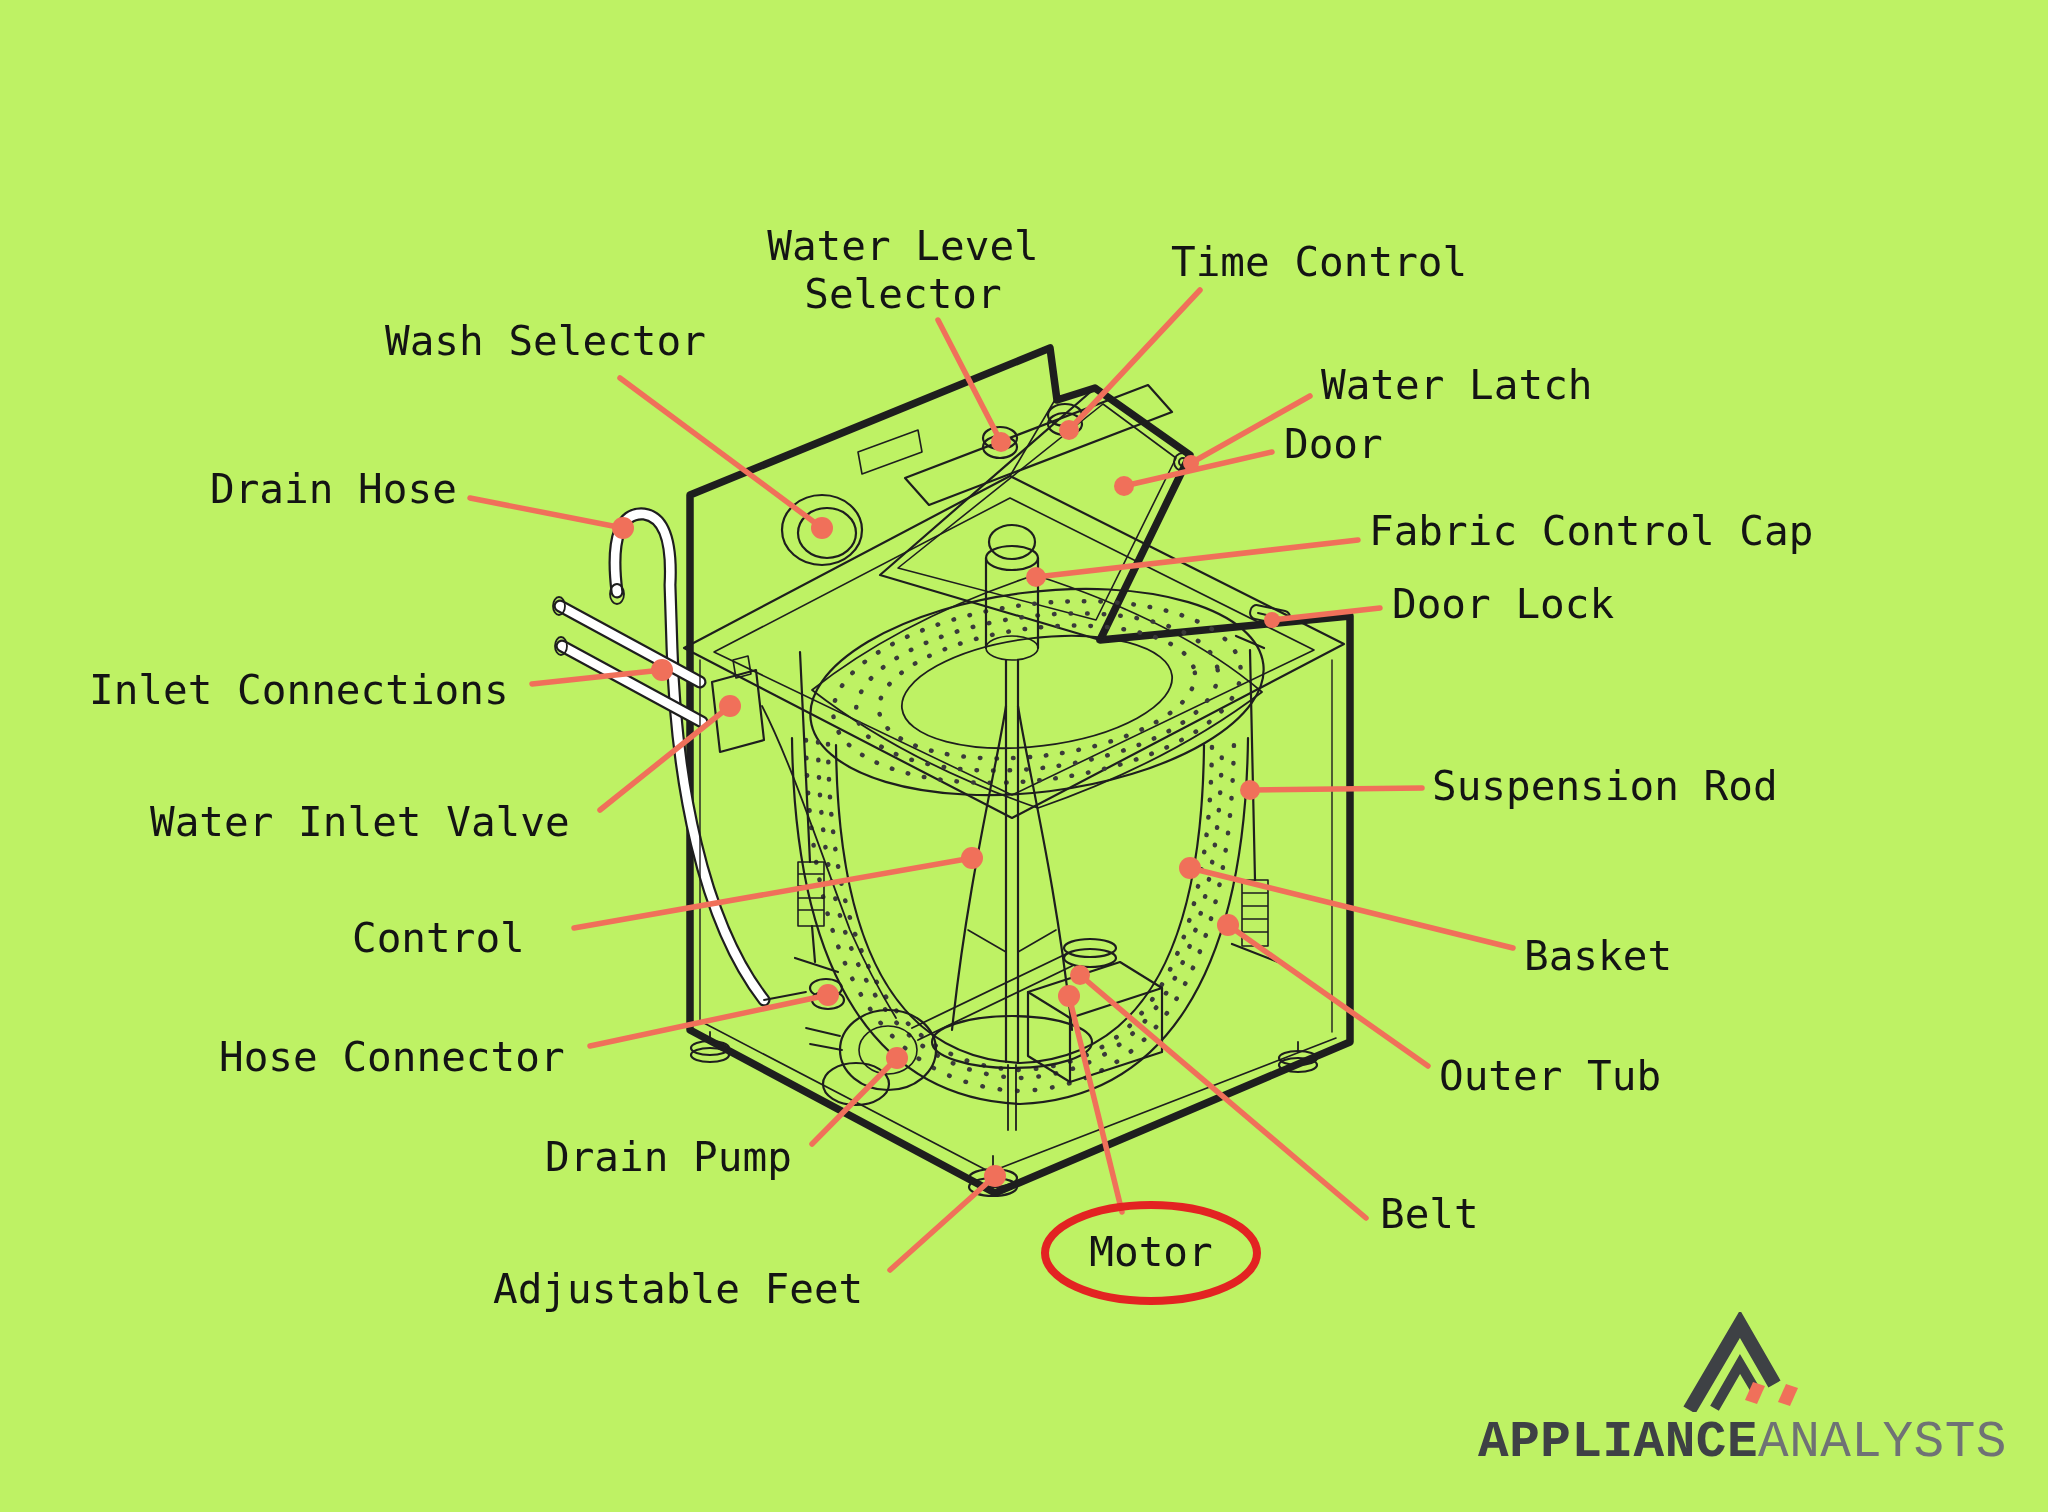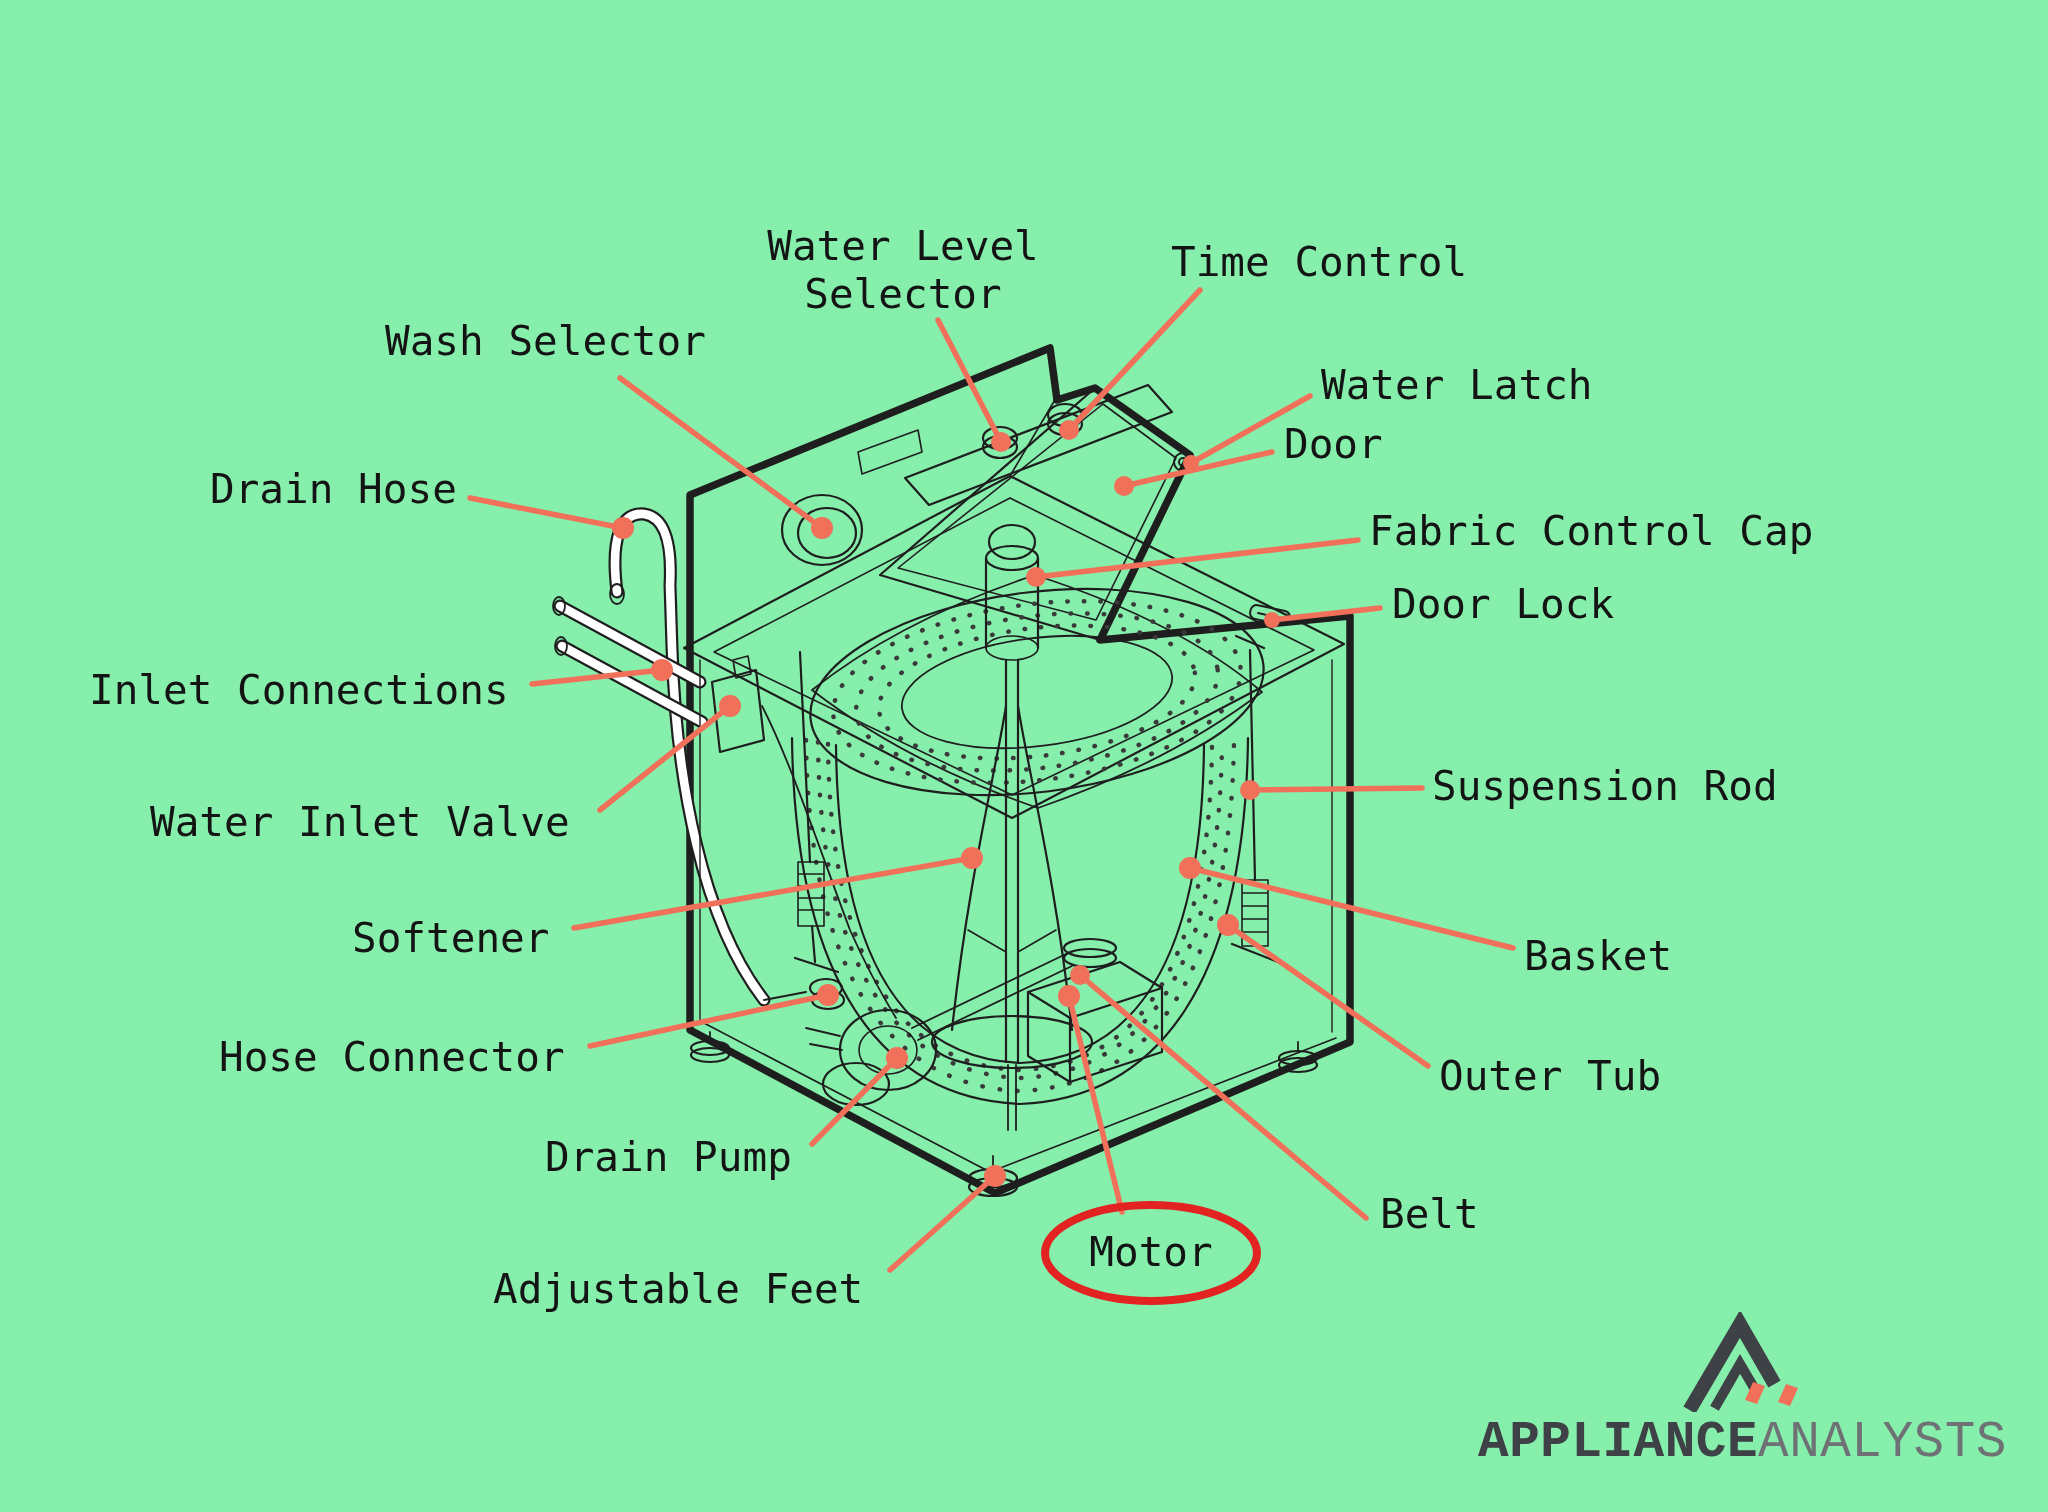--- a/index.html
+++ b/index.html
@@ -1,16 +1,16 @@
 <!DOCTYPE html>
 <html><head>
 <meta charset="utf-8">
 <style>
   html,body{margin:0;padding:0;background:#ffffff;}
-  #canvas{position:relative;width:2048px;height:1512px;background:#86efac;overflow:hidden;
+  #canvas{position:relative;width:2048px;height:1512px;background:#bef264;overflow:hidden;
           font-family:"DejaVu Sans Mono",monospace;}
   #art{position:absolute;left:0;top:0;width:2048px;height:1512px;}
   .lbl{position:absolute;font-size:41px;letter-spacing:0px;color:#141414;white-space:nowrap;
        transform:translateY(-52%);line-height:1.18;}
   .lbl.center{transform:translate(-50%,-52%);text-align:center;}
   .lbl.block{transform:none;text-align:center;}
   #logo{position:absolute;left:1455px;top:1312px;width:575px;text-align:center;}
   #logo .mark{display:block;margin:0 auto 2px auto;}
   #logo .wordmark{font-family:Liberation Mono, monospace;font-size:51px;letter-spacing:0.5px;
                   white-space:nowrap;}
@@ -222,21 +222,21 @@
 
   <div class="lbl block" style="left:763px;top:222px;width:280px;">
     <div>Water Level</div>
     <div>Selector</div>
   </div>
   <div class="lbl" style="left:1145px;top:263px;margin-left:26px;">Time Control</div>
   <div class="lbl" style="left:385px;top:342px;">Wash Selector</div>
   <div class="lbl" style="left:210px;top:490px;">Drain Hose</div>
   <div class="lbl" style="left:89px;top:691px;">Inlet Connections</div>
   <div class="lbl" style="left:150px;top:823px;">Water Inlet Valve</div>
-  <div class="lbl" style="left:352px;top:939px;">Softener</div>
+  <div class="lbl" style="left:352px;top:939px;">Control</div>
   <div class="lbl" style="left:219px;top:1058px;">Hose Connector</div>
   <div class="lbl" style="left:545px;top:1158px;">Drain Pump</div>
   <div class="lbl" style="left:493px;top:1290px;">Adjustable Feet</div>
   <div class="lbl center" style="left:1151px;top:1253px;">Motor</div>
   <div class="lbl" style="left:1380px;top:1215px;">Belt</div>
   <div class="lbl" style="left:1439px;top:1077px;">Outer Tub</div>
   <div class="lbl" style="left:1524px;top:957px;">Basket</div>
   <div class="lbl" style="left:1432px;top:787px;">Suspension Rod</div>
   <div class="lbl" style="left:1321px;top:386px;">Water Latch</div>
   <div class="lbl" style="left:1284px;top:445px;">Door</div>

